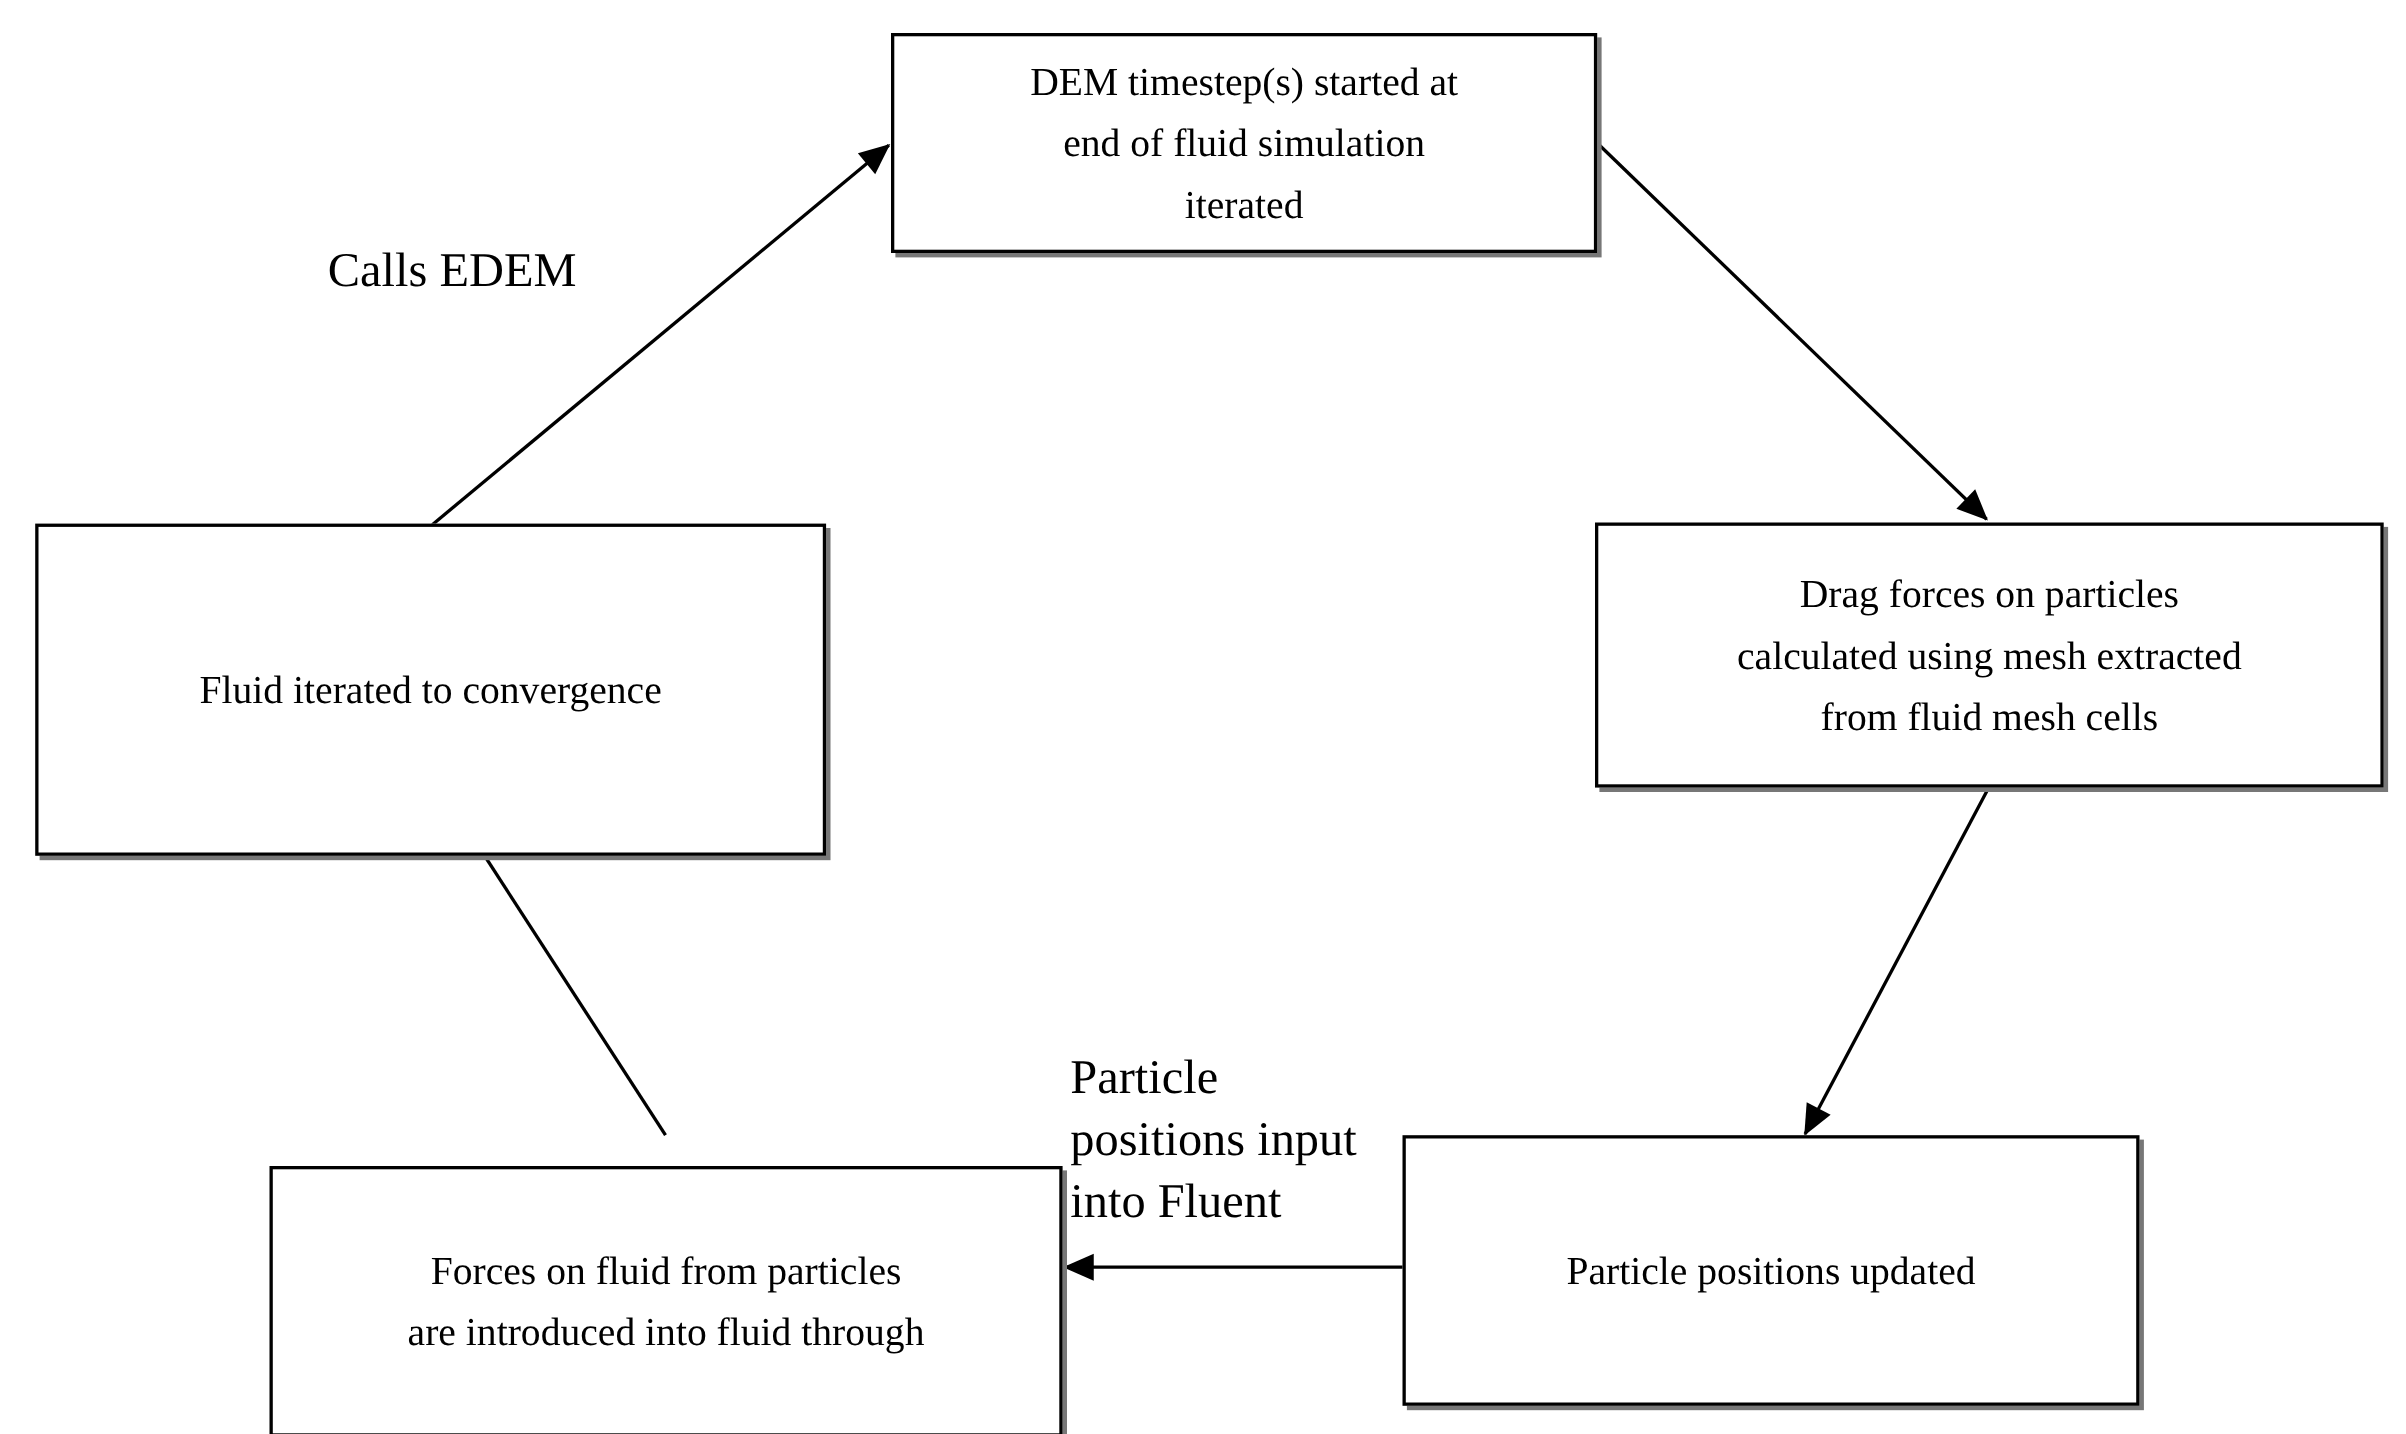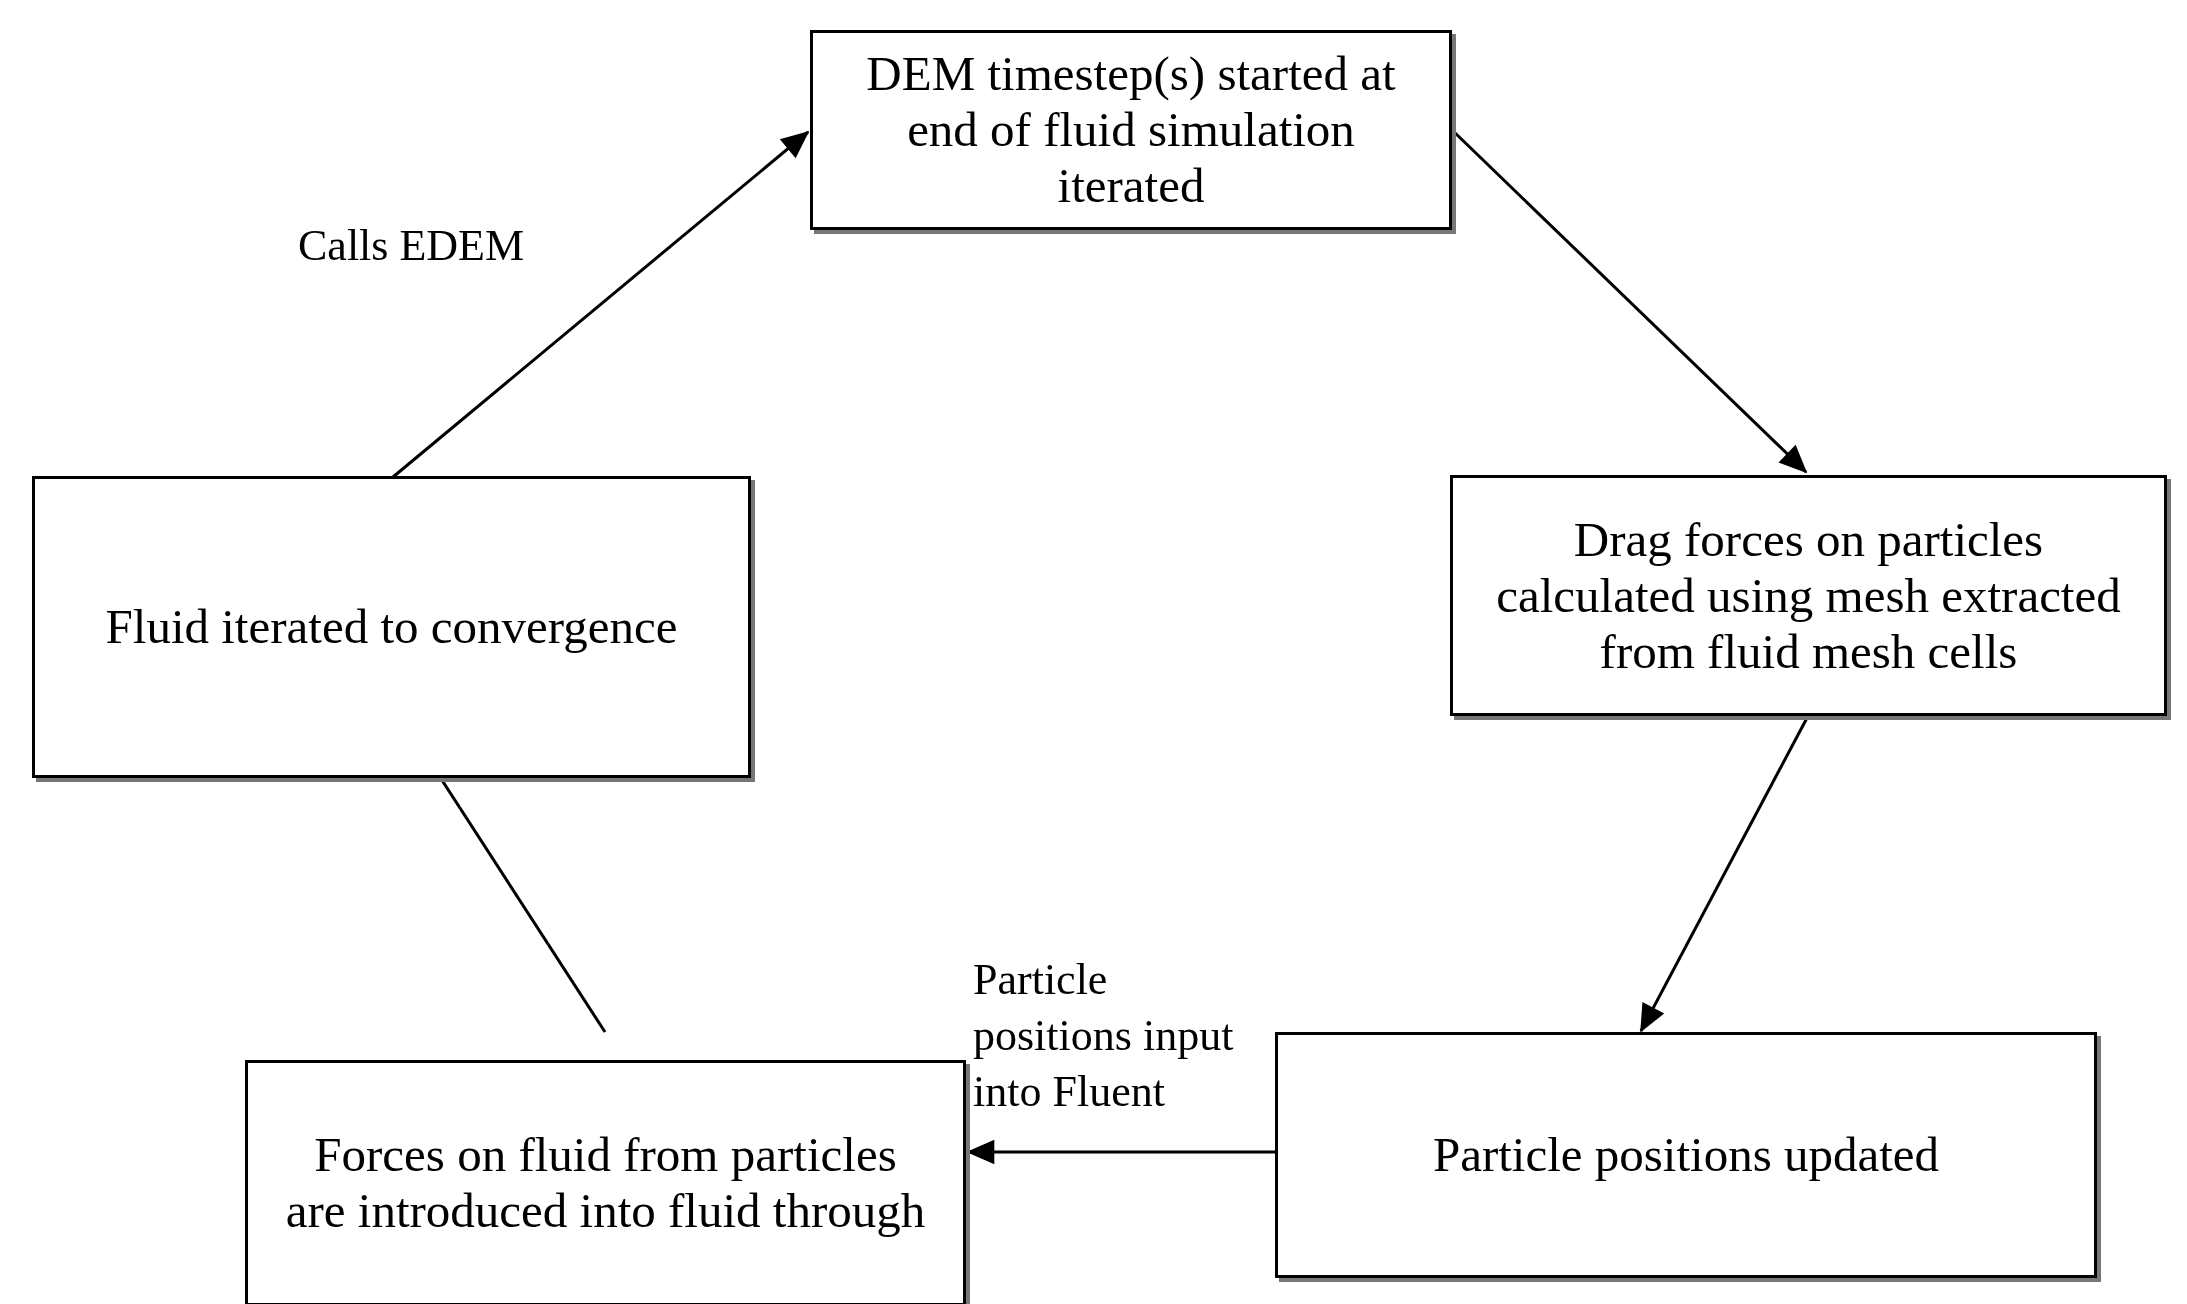--- a/index.html
+++ b/index.html
@@ -28,35 +28,35 @@
     position: absolute;
     box-sizing: border-box;
     background: #ffffff;
     border: 3px solid #000000;
     box-shadow: 4px 4px 0 0 #777777;
     display: flex;
     flex-direction: column;
     justify-content: center;
     align-items: center;
     text-align: center;
-    font-size: 49px;
+    font-size: 36px;
     line-height: 56px;
   }
   .node .ln {
     white-space: nowrap;
   }
   .edge-label {
     position: absolute;
     font-size: 44px;
     line-height: 56px;
     white-space: nowrap;
   }
   #box-dem      { left: 810px;  top: 30px;   width: 642px; height: 200px; }
   #box-drag     { left: 1450px; top: 475px;  width: 717px; height: 241px; justify-content: center; }
-  #box-updated  { left: 1275px; top: 1032px; width: 822px; height: 246px; }
+  #box-updated  { left: 1275px; top: 1032px; width: 670px; height: 246px; }
   #box-sinks    { left: 245px;  top: 1032px; width: 721px; height: 246px; margin-top: 28px; }
   #box-fluid    { left: 32px;   top: 476px;  width: 719px; height: 302px; text-align: right; }
   #label-calls-edem {
     left: 298px; top: 218px;
   }
   #label-positions-input {
     left: 973px; top: 952px;
     text-align: left;
   }
 </style>

